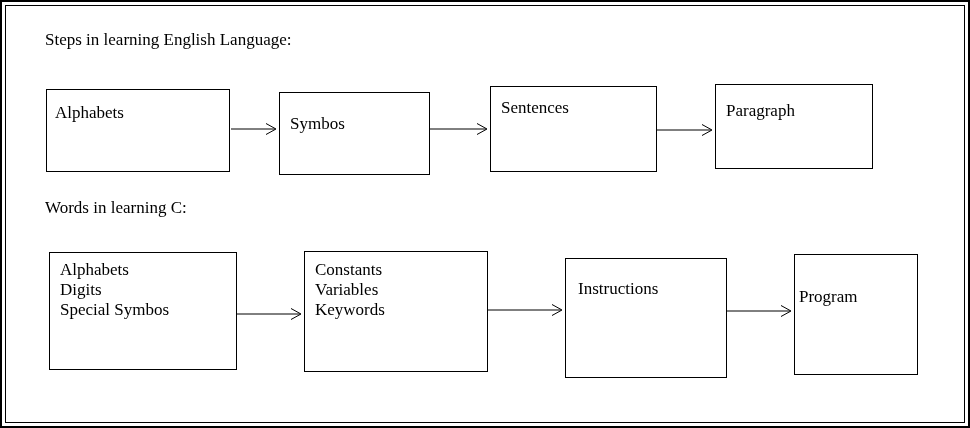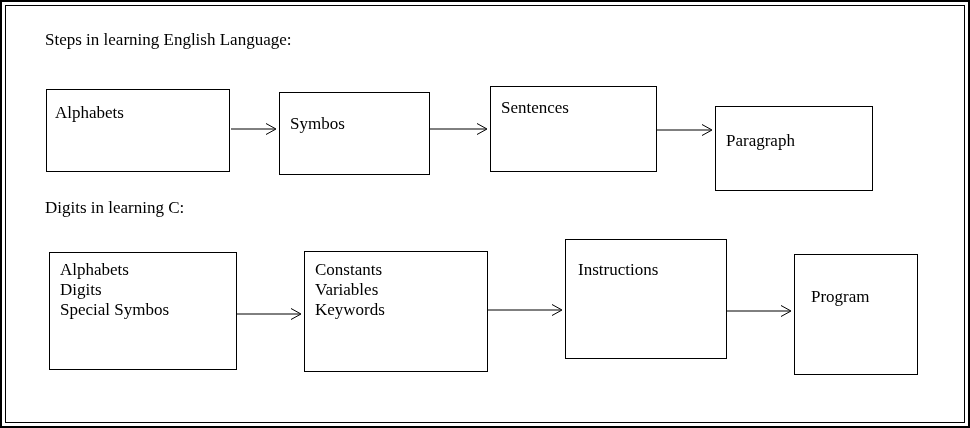--- a/index.html
+++ b/index.html
@@ -42,27 +42,27 @@
   }
   .flow-box .box-label {
     display: block;
     white-space: pre-line;
   }
 
   
   .box-e1 { left: 44px;  top: 87px; width: 184px; height: 83px; padding: 13px 8px 0 8px; }
   .box-e2 { left: 277px; top: 90px; width: 151px; height: 83px; padding: 21px 10px 0 10px; }
   .box-e3 { left: 488px; top: 84px; width: 167px; height: 86px; padding: 11px 10px 12px 10px; }
-  .box-e4 { left: 713px; top: 104px; width: 158px; height: 85px; padding: 24px 10px 0 10px; }
+  .box-e4 { left: 713px; top: 82px; width: 158px; height: 85px; padding: 16px 10px 0 10px; }
 
   
   .box-c1 { left: 47px;  top: 250px; width: 188px; height: 118px; padding: 7px 8px 0 10px; }
   .box-c2 { left: 302px; top: 249px; width: 184px; height: 121px; padding: 8px 8px 0 10px; }
-  .box-c3 { left: 563px; top: 237px; width: 162px; height: 120px; padding: 20px 10px 0 12px; }
-  .box-c4 { left: 792px; top: 252px; width: 124px; height: 121px; padding: 32px 8px 0 16px; }
+  .box-c3 { left: 563px; top: 256px; width: 162px; height: 120px; padding: 20px 10px 0 12px; }
+  .box-c4 { left: 792px; top: 252px; width: 124px; height: 121px; padding: 32px 8px 0 4px; }
 
   .arrows {
     position: absolute;
     left: 0; top: 0;
     width: 970px;
     height: 428px;
     pointer-events: none;
   }
 </style>
 </head>
@@ -93,21 +93,21 @@
   <div class="flow-box box-e2">
     <span class="box-label">Symbos</span>
   </div>
   <div class="flow-box box-e3">
     <span class="box-label">Sentences</span>
   </div>
   <div class="flow-box box-e4">
     <span class="box-label">Paragraph</span>
   </div>
 
-  <div class="section-title title-c">Digits in learning C:</div>
+  <div class="section-title title-c">Words in learning C:</div>
 
   <div class="flow-box box-c1">
     <span class="box-label">Alphabets
 Digits
 Special Symbos</span>
   </div>
   <div class="flow-box box-c2">
     <span class="box-label">Constants
 Variables
 Keywords</span>

